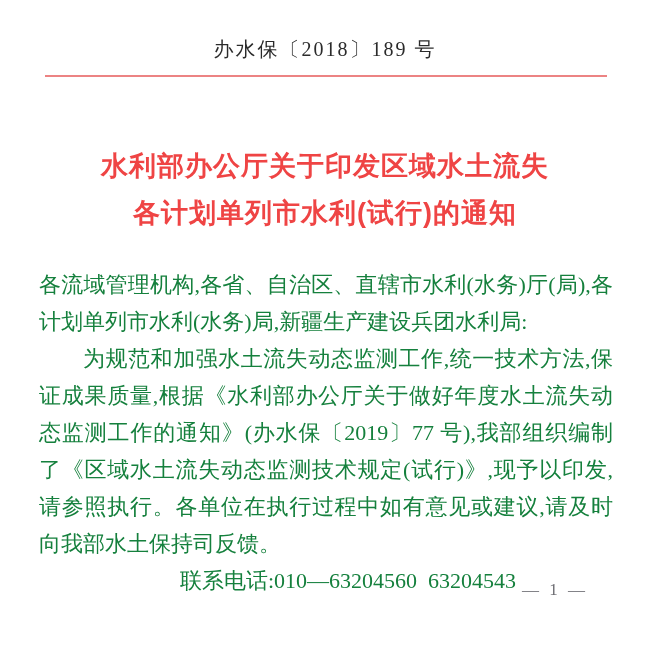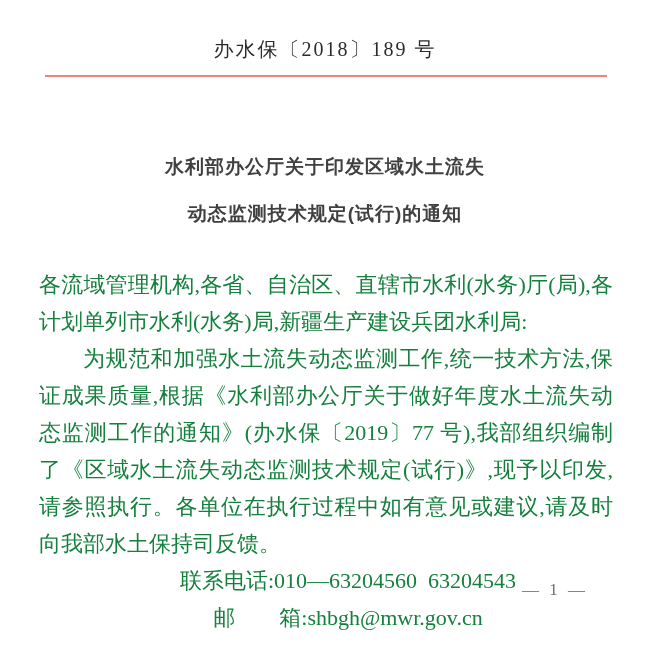--- a/index.html
+++ b/index.html
@@ -36,23 +36,23 @@
     background: #ec8383;
   }
   .title {
     position: absolute;
     top: 143px;
     left: 0;
     right: 0;
     text-align: center;
     font-family: "Liberation Sans", "DejaVu Sans", sans-serif;
     font-weight: bold;
-    font-size: 19px;
+    font-size: 27px;
     line-height: 47px;
-    color: #404040;
+    color: #ef4444;
     letter-spacing: 1px;
   }
   .title-line { display: block; }
   .doc-body {
     position: absolute;
     top: 266px;
     left: 39px;
     width: 574px;
     font-size: 22px;
     line-height: 37px;
@@ -81,25 +81,24 @@
 <body>
 
 <div class="page">
 
   <div class="doc-number">办水保〔2018〕189 号</div>
 
   <div class="red-line" style="background-color: rgb(236, 131, 131);"></div>
 
   <h1 class="title">
     <span class="title-line">水利部办公厅关于印发区域水土流失</span>
-    <span class="title-line">动态监测技术规定(试行)的通知</span>
+    <span class="title-line">各计划单列市水利(试行)的通知</span>
   </h1>
 
   <div class="doc-body">
     <p class="para">各流域管理机构,各省、自治区、直辖市水利(水务)厅(局),各计划单列市水利(水务)局,新疆生产建设兵团水利局:</p>
     <p class="para indent">为规范和加强水土流失动态监测工作,统一技术方法,保证成果质量,根据《水利部办公厅关于做好年度水土流失动态监测工作的通知》(办水保〔2019〕77 号),我部组织编制了《区域水土流失动态监测技术规定(试行)》,现予以印发,请参照执行。各单位在执行过程中如有意见或建议,请及时向我部水土保持司反馈。</p>
     <p class="para contact">联系电话:010—63204560  63204543</p>
-    <p class="para contact">邮　　箱:shbgh@mwr.gov.cn</p>
   </div>
 
   <div class="page-number">— 1 —</div>
 
 </div>
 
 </body></html>

